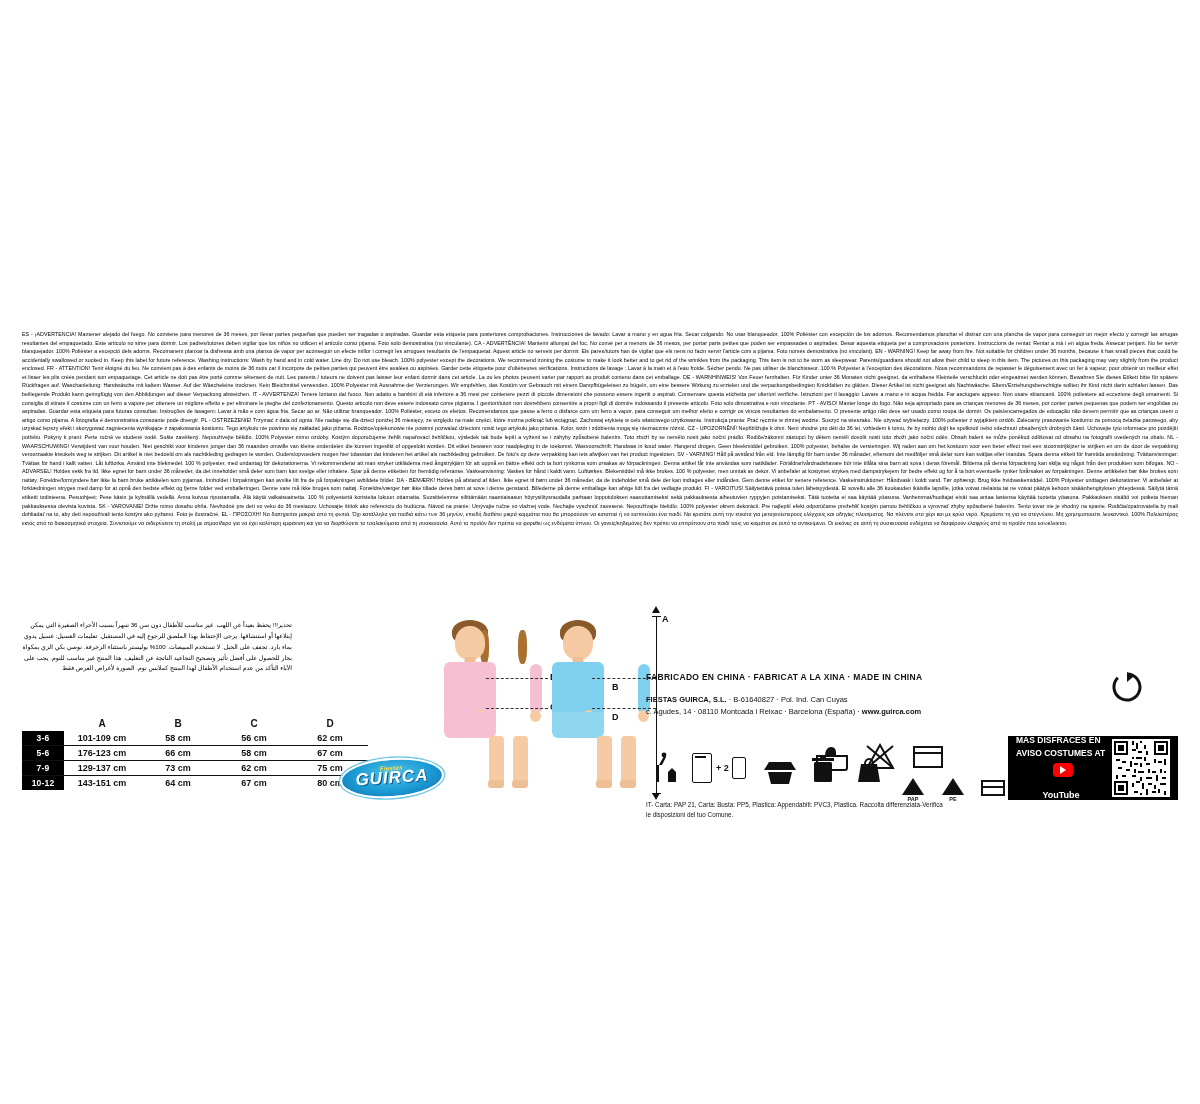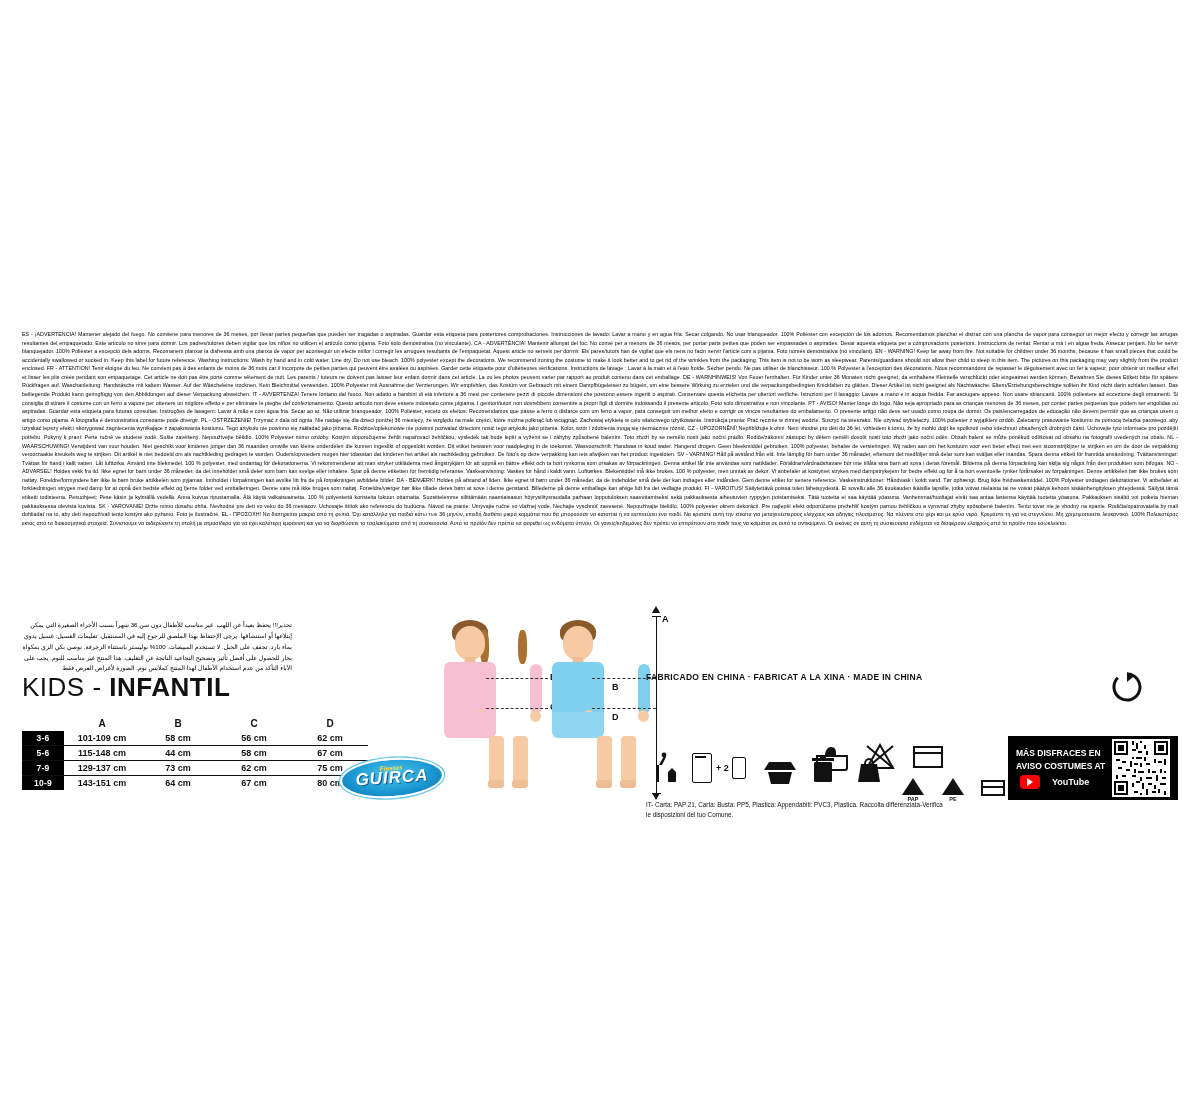--- a/index.html
+++ b/index.html
@@ -242,23 +242,20 @@
 </style>
 </head>
 <body>
 
 <div class="page">
 
   <div class="warnings">ES - ¡ADVERTENCIA! Mantener alejado del fuego. No conviene para menores de 36 meses, por llevar partes pequeñas que pueden ser tragadas o aspiradas. Guardar esta etiqueta para posteriores comprobaciones. Instrucciones de lavado: Lavar a mano y en agua fría. Secar colgando. No usar blanqueador. 100% Poliéster con excepción de los adornos. Recomendamos planchar el distraz con una plancha de vapor para conseguir un mejor efecto y corregir las arrugas resultantes del empaquetado. Este artículo no sirve para dormir. Los padres/tutores deben vigilar que los niños no utilicen el artículo como pijama. Foto solo demostrativa (no vinculante). CA - ADVERTÈNCIA! Mantenir allunyat del foc. No convé per a menors de 36 mesos, per portar parts petites que poden ser empassades o aspirades. Desar aquesta etiqueta per a comprovacions posteriors. Instruccions de rentat: Rentar a mà i en aigua freda. Assecar penjant. No fer servir blanquejador. 100% Polièster a excepció dels adorns. Recomanem planxar la disfressa amb una planxa de vapor per aconseguir un efecte millor i corregir les arrugues resultants de l'empaquetat. Aquest article no serveix per dormir. Els pares/tutors han de vigilar que els nens no facin servir l'article com a pijama. Foto només demostrativa (no vinculant). EN - WARNING! Keep far away from fire. Not suitable for children under 36 months, because it has small pieces that could be accidentally swallowed or sucked in. Keep this label for future reference. Washing instructions: Wash by hand and in cold water. Line dry. Do not use bleach. 100% polyester except the decorations. We recommend ironing the costume to make it look better and to get rid of the wrinkles from the packaging. This item is not to be worn as sleepwear. Parents/guardians should not allow their child to sleep in this item. The pictures on this packaging may vary slightly from the product enclosed. FR - ATTENTION! Tenir éloigné du feu. Ne convient pas à des enfants de moins de 36 mois car il incorpore de petites parties qui peuvent être avalées ou aspirées. Garder cette étiquette pour d'ultérieures vérifications. Instructions de lavage : Lavar à la main et à l'eau froide. Sécher pendu. Ne pas utiliser de blanchisseur. 100 % Polyester à l'exception des décorations. Nous recommandons de repasser le déguisement avec un fer à vapeur, pour obtenir un meilleur effet et lisser les plis créés pendant son empaquetage. Cet article ne doit pas être porté comme vêtement de nuit. Les parents / tuteurs ne doivent pas laisser leur enfant dormir dans cet article. La ou les photos peuvent varier par rapport au produit contenu dans cet emballage. DE - WARNHINWEIS! Von Feuer fernhalten. Für Kinder unter 36 Monaten nicht geeignet, da enthaltene Kleinteile verschluckt oder eingeatmet werden können. Bewahren Sie dieses Etikett bitte für spätere Rückfragen auf. Waschanleitung: Handwäsche mit kaltem Wasser. Auf der Wäscheleine trocknen. Kein Bleichmittel verwenden. 100% Polyester mit Ausnahme der Verzierungen. Wir empfehlen, das Kostüm vor Gebrauch mit einem Dampfbügeleisen zu bügeln, um eine bessere Wirkung zu erzielen und die verpackungsbedingten Knickfalten zu glätten. Dieser Artikel ist nicht geeignet als Nachtwäsche. Eltern/Erziehungsberechtigte sollten ihr Kind nicht darin schlafen lassen. Das beiliegende Produkt kann geringfügig von den Abbildungen auf dieser Verpackung abweichen. IT - AVVERTENZA! Tenere lontano dal fuoco. Non adatto a bambini di età inferiore a 36 mesi per contenere pezzi di piccole dimensioni che possono essere ingeriti o aspirati. Conservare questa etichetta per ulteriori verifiche. Istruzioni per il lavaggio: Lavare a mano e in acqua fredda. Far asciugare appeso. Non usare sbiancanti. 100% poliestere ad eccezione degli ornamenti. Si consiglia di stirare il costume con un ferro a vapore per ottenere un migliore effetto e per eliminare le pieghe del confezionamento. Questo articolo non deve essere indossato come pigiama. I genitori/tutori non dovrebbero consentire a propri figli di dormire indossando il presente articolo. Foto solo dimostrativa e non vincolante. PT - AVISO! Manter longe do fogo. Não seja apropriado para as crianças menores de 36 meses, por conter partes pequenas que podem ser engolidas ou aspiradas. Guardar esta etiqueta para futuras consultas. Instruções de lavagem: Lavar à mão e com água fria. Secar ao ar. Não utilizar branqueador. 100% Poliéster, exceto os efeitos. Recomendamos que passe a ferro o disfarce com um ferro a vapor, para conseguir um melhor efeito e corrigir os vincos resultantes do embalamento. O presente artigo não deve ser usado como roupa de dormir. Os pais/encarregados de educação não devem permitir que as crianças usem o artigo como pijama. A fotografia é demonstrativa consoante pode divergir. PL - OSTRZEŻENIE! Trzymać z dala od ognia. Nie nadaje się dla dzieci poniżej 36 miesięcy, ze względu na małe części, które można połknąć lub wciągnąć. Zachowaj etykietę w celu właściwego użytkowania. Instrukcja prania: Prać ręcznie w zimnej wodzie. Suszyć na wieszaku. Nie używać wybielaczy. 100% poliester z wyjątkiem ozdób. Zalecamy prasowanie kostiumu za pomocą żelazka parowego, aby uzyskać lepszy efekt i skorygować zagniecenia wynikające z zapakowania kostiumu. Tego artykułu nie powinno się zakładać jako piżama. Rodzice/opiekunowie nie powinni pozwalać dzieciom nosić tego artykułu jako piżama. Kolor, wzór i zdobienia mogą się nieznacznie różnić. CZ - UPOZORNĚNÍ! Nepřibližujte k ohni. Není vhodné pro děti do 36 let, vzhledem k tomu, že by mohlo dojít ke spolknutí nebo vdechnutí obsažených drobných částí. Uchovejte tyto informace pro pozdější potřebu. Pokyny k praní: Perte ručně ve studené vodě. Sušte zavěšený. Nepoužívejte bělidlo. 100% Polyester mimo ozdoby. Kostým doporučujeme žehlit napařovací žehličkou, výsledek tak bude lepší a vyženit se i záhyby způsobené balením. Toto zboží by se nemělo nosit jako noční prádlo. Rodiče/zákonní zástupci by dětem neměli dovolit nosit toto zboží jako noční oděv. Obsah balení se může poněkud odlišovat od obsahu na fotografii uvedených na obalu. NL - WAARSCHUWING! Verwijderd van vuur houden. Niet geschikt voor kinderen jonger dan 36 maanden omwille van kleine onderdelen die kunnen ingeslikt of opgeslokt worden. Dit etiket bewaren voor raadpleging in de toekomst. Wasvoorschrift: Handwas in koud water. Hangend drogen. Geen bleekmiddel gebruiken. 100% polyester, behalve de versieringen. Wij raden aan om het kostuum voor een beter effect met een stoomstrijkijzer te strijken en om de door de verpakking veroorzaakte kreukels weg te strijken. Dit artikel is niet bedoeld om als nachtkleding gedragen te worden. Ouders/opvoeders mogen hier tolasstan dat kinderen het artikel als nachtkleding gebruiken. De foto's op deze verpakking kan iets afwijken van het product ingesloten. SV - VARNING! Håll på avstånd från eld. Inte lämplig för barn under 36 månader, eftersom det medföljer små delar som kan sväljas eller inandas. Spara denna etikett för framtida användning. Tvättanvisningar: Tvättas för hand i kallt vatten. Låt lufttorka. Använd inte blekmedel. 100 % polyester, med undantag för dekorationerna. Vi rekommenderar att man stryker utkläderna med ångstrykjärn för att uppnå en bättre effekt och ta bort rynkorna som orsakas av förpackningen. Denna artikel får inte användas som nattkläder. Föräldrar/vårdnadshavare bör inte tillåta sina barn att sova i deras föremål. Bilderna på denna förpackning kan skilja sig något från den produkten som bifogas. NO - ADVARSEL! Holdes vekk fra ild. Ikke egnet for barn under 36 måneder, da det inneholder små deler som barn kan svelge eller inhalere. Spar på denne etiketten for fremtidig referanse. Vaskeanvisning: Vaskes for hånd i kaldt vann. Lufttørkes. Blekemiddel må ikke brukes. 100 % polyester, men unntak av dekor. Vi anbefaler at kostymet strykes med dampstrykejern for bedre effekt og for å ta bort eventuelle rynker forårsaket av forpakningen. Denne artikkelen bør ikke brukes som nattøy. Foreldre/formyndere bør ikke la barn bruke artikkelen som pyjamas. Innholdet i forpakningen kan avvike litt fra de på forpakningen avbildete bilder. DA - BEMÆRK! Holdes på afstand af ilden. Ikke egnet til børn under 36 måneder, da de indeholder små dele der kan indtages eller indåndes. Gem denne etiket for senere reference. Vaskeinstruktioner: Håndvask i koldt vand. Tør ophængt. Brug ikke hvidvaskemiddel. 100% Polyester undtagen dekorationer. Vi anbefaler at forklædningen stryges med damp for at opnå den bedste effekt og fjerne folder ved emballeringen. Denne vare må ikke bruges som nattøj. Forældre/værger bør ikke tillade deres børn at sove i denne genstand. Billederne på denne emballage kan afvige lidt fra det vedlagte produkt. FI - VAROITUS! Säilytettävä poissa tulen läheisyydestä. Ei sovellu alle 36 kuukauden ikäisille lapsille, jotka voivat nielaista tai ne voivat päätyä kehoon sisäänhengityksen yhteydessä. Säilytä tämä etiketti todisteena. Pesuohjeet: Pese käsin ja kylmällä vedellä. Anna kuivua ripustamalla. Älä käytä valkaisuainetta. 100 % polyesteriä koristeita lukuun ottamatta. Suosittelemme silittämään naamiaisasun höyrysilitysraudalla parhaan lopputuloksen saavuttamiseksi sekä pakkauksesta aiheutuvien ryppyjen poistamiseksi. Tätä tuotetta ei saa käyttää yöasuna. Vanhemmat/huoltajat eivät saa antaa lastensa käyttää tuotetta yöasuna. Pakkauksen sisältö voi poiketa hieman pakkauksessa olevista kuvista. SK - VAROVANIE! Držte mimo dosahu ohňa. Nevhodné pre deti vo veku do 36 mesiacov. Uchovajte štítok ako referenciu do budúcna. Návod na pranie: Umývajte ručne vo vlažnej vode. Nechajte vyschnúť zavesené. Nepoužívajte bielidlo. 100% polyester okrem dekorácií. Pre najlepší efekt odporúčame prežehliť kostým parnou žehličkou a vyrovnať zhyby spôsobené balením. Tento tovar nie je vhodný na spanie. Rodičia/opatrovatelia by mali dohliadať na to, aby deti nepoužívali tento kostým ako pyžamo. Foto je ilustračné. EL - ΠΡΟΣΟΧΗ! Να διατηρείται μακριά από τη φωτιά. Όχι κατάλληλο για παιδιά κάτω των 36 μηνών, επειδή διαθέτει μικρά κομμάτια που θα μπορούσαν να καταπιεί ή να εισπνεύσει ένα παιδί. Να κρατάτε αυτή την ετικέτα για μεταγενέστερους ελέγχους και οδηγίες πλυσίματος. Να πλένετε στο χέρι και με κρύο νερό. Κρεμάστε τη για να στεγνώσει. Μη χρησιμοποιείτε λευκαντικό. 100% Πολυεστέρας εκτός από τα διακοσμητικά στοιχεία. Συνιστούμε να σιδερώσετε τη στολή με ατμοσίδερο για να έχει καλύτερη εμφάνιση και για να διορθώσετε το τσαλακώματα από τη συσκευασία. Αυτό το προϊόν δεν πρέπει να φορεθεί ως ενδύματα ύπνου. Οι γονείς/κηδεμόνες δεν πρέπει να επιτρέπουν στο παιδί τους να κοιμάται σε αυτό το αντικείμενο. Οι εικόνες σε αυτή τη συσκευασία ενδέχεται να διαφέρουν ελαφρώς από το προϊόν που εσωκλείεται.</div>
 
   <div class="arabic">تحذير!!! يحفظ بعيداً عن اللهب. غير مناسب للأطفال دون سن 36 شهراً بسبب الأجزاء الصغيرة التي يمكن إبتلاعها أو استنشاقها. يرجى الإحتفاظ بهذا الملصق للرجوع إليه في المستقبل. تعليمات الغسيل: غسيل يدوي بماء بارد. تجفف على الحبل. لا تستخدم المبيضات. 100% بوليستر باستثناء الزخرفة. نوصي بكي الزي بمكواة بخار للحصول على أفضل تأثير وتصحيح التجاعيد الناتجة عن التغليف. هذا المنتج غير مناسب للنوم. يجب على الآباء التأكد من عدم استخدام الأطفال لهذا المنتج كملابس نوم. الصورة لأغراض العرض فقط</div>
 
-  <div class="kids-title">
-    <span class="light">KIDS</span><span class="light"> - </span><span class="bold">INFANTIL</span>
-  </div>
 
   <table class="size-table">
     <thead>
       <tr>
         <th class="hdr-blank"></th>
         <th class="col">A</th>
         <th class="col">B</th>
         <th class="col">C</th>
         <th class="col">D</th>
       </tr>
@@ -266,34 +263,34 @@
     <tbody>
       <tr class="row">
         <td class="agecell">3-6</td>
         <td class="val">101-109 cm</td>
         <td class="val">58 cm</td>
         <td class="val">56 cm</td>
         <td class="val">62 cm</td>
       </tr>
       <tr class="row">
         <td class="agecell">5-6</td>
-        <td class="val">115-148 cm</td>
-        <td class="val">44 cm</td>
+        <td class="val">176-123 cm</td>
+        <td class="val">66 cm</td>
         <td class="val">58 cm</td>
         <td class="val">67 cm</td>
       </tr>
       <tr class="row">
         <td class="agecell">7-9</td>
         <td class="val">129-137 cm</td>
         <td class="val">73 cm</td>
         <td class="val">62 cm</td>
         <td class="val">75 cm</td>
       </tr>
       <tr class="row">
-        <td class="agecell">10-9</td>
+        <td class="agecell">10-12</td>
         <td class="val">143-151 cm</td>
         <td class="val">64 cm</td>
         <td class="val">67 cm</td>
         <td class="val">80 cm</td>
       </tr>
     </tbody>
   </table>
 
   <div class="guirca-logo">
     <span class="gsmall">Fiestas</span>
@@ -344,20 +341,24 @@
       <div class="measure-label" style="left:34px; top:100px;">D</div>
     </div>
 
     <div class="arrow-up"></div>
     <div class="vscale"></div>
     <div class="arrow-dn"></div>
     <div class="measure-label" style="left:192px; top:2px;">A</div>
   </div>
 
   <div class="made-in">FABRICADO EN CHINA · FABRICAT A LA XINA · MADE IN CHINA</div>
+  <div class="company">
+    <div><b>FIESTAS GUIRCA, S.L.</b><span> · B-61640827 · Pol. Ind. Can Cuyas</span></div>
+    <div><span>c. Agudes, 14 · 08110 Montcada i Reixac · Barcelona (España) ·</span> <b>www.guirca.com</b></div>
+  </div>
 
   <div class="recycle-icons">
     <div class="picto">
       <svg viewBox="0 0 34 34" width="34" height="34">
         <path d="M10 30 V13 h3 v17z M13 13 l5-9 2 1 -4 8z" fill="#111"></path>
         <circle cx="18" cy="3" r="2.4" fill="#111"></circle>
         <rect x="22" y="20" width="8" height="10" fill="#111"></rect>
         <path d="M22 20 l4-4 4 4" fill="#111"></path>
       </svg>
     </div>
@@ -434,21 +435,21 @@
     <svg viewBox="0 0 30 30" width="30" height="30">
       <path d="M15 2 a13 13 0 1 1 -9.2 3.8" fill="none" stroke="#111" stroke-width="3"></path>
       <path d="M15 0 l6 5 -6 5z" fill="#111"></path>
     </svg>
   </div>
 
   <div class="yt-box">
     <div class="yt-text">
       <div>MÁS DISFRACES EN</div>
       <div>AVISO COSTUMES AT</div>
-      <div style="margin-top:3px;display:flex;align-items:center;gap:12px;">
+      <div style="margin-top:3px;display:flex;align-items:center;gap:12px;flex-direction:column;">
         <span class="yt-play"></span>
         <span style="font-size:9px;font-weight:bold;">YouTube</span>
       </div>
     </div>
     <div class="qr" style="position:static;margin-left:6px;">
       <svg viewBox="0 0 29 29" width="58" height="58" shape-rendering="crispEdges">
         <rect width="29" height="29" fill="#fff"></rect>
         <g fill="#000">
           <rect x="1" y="1" width="7" height="1"></rect>
             <rect x="1" y="7" width="7" height="1"></rect>

